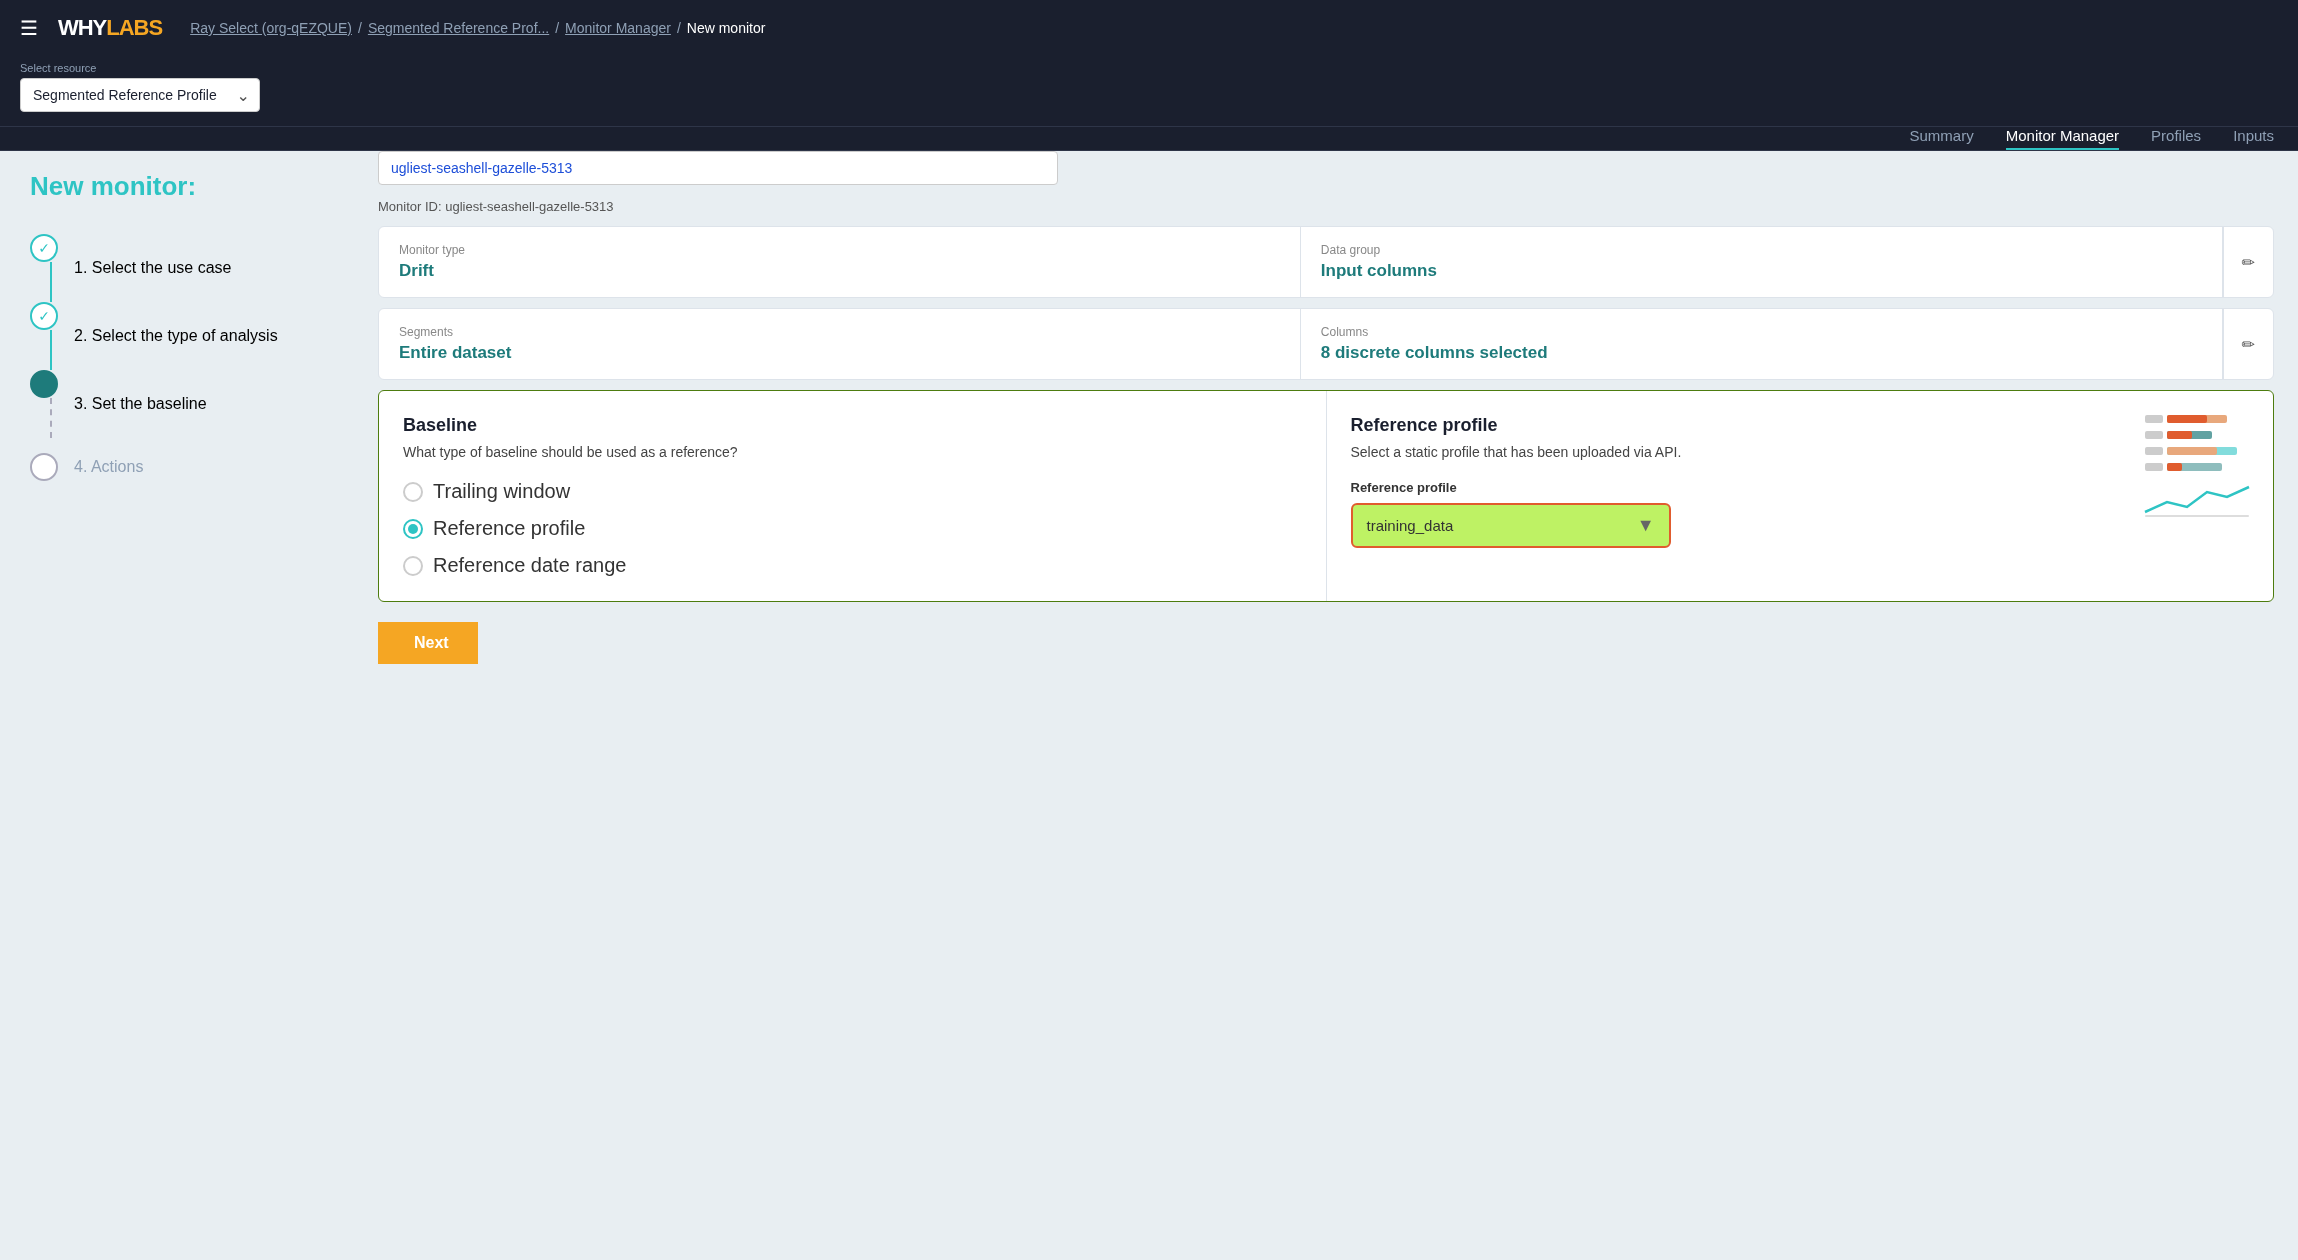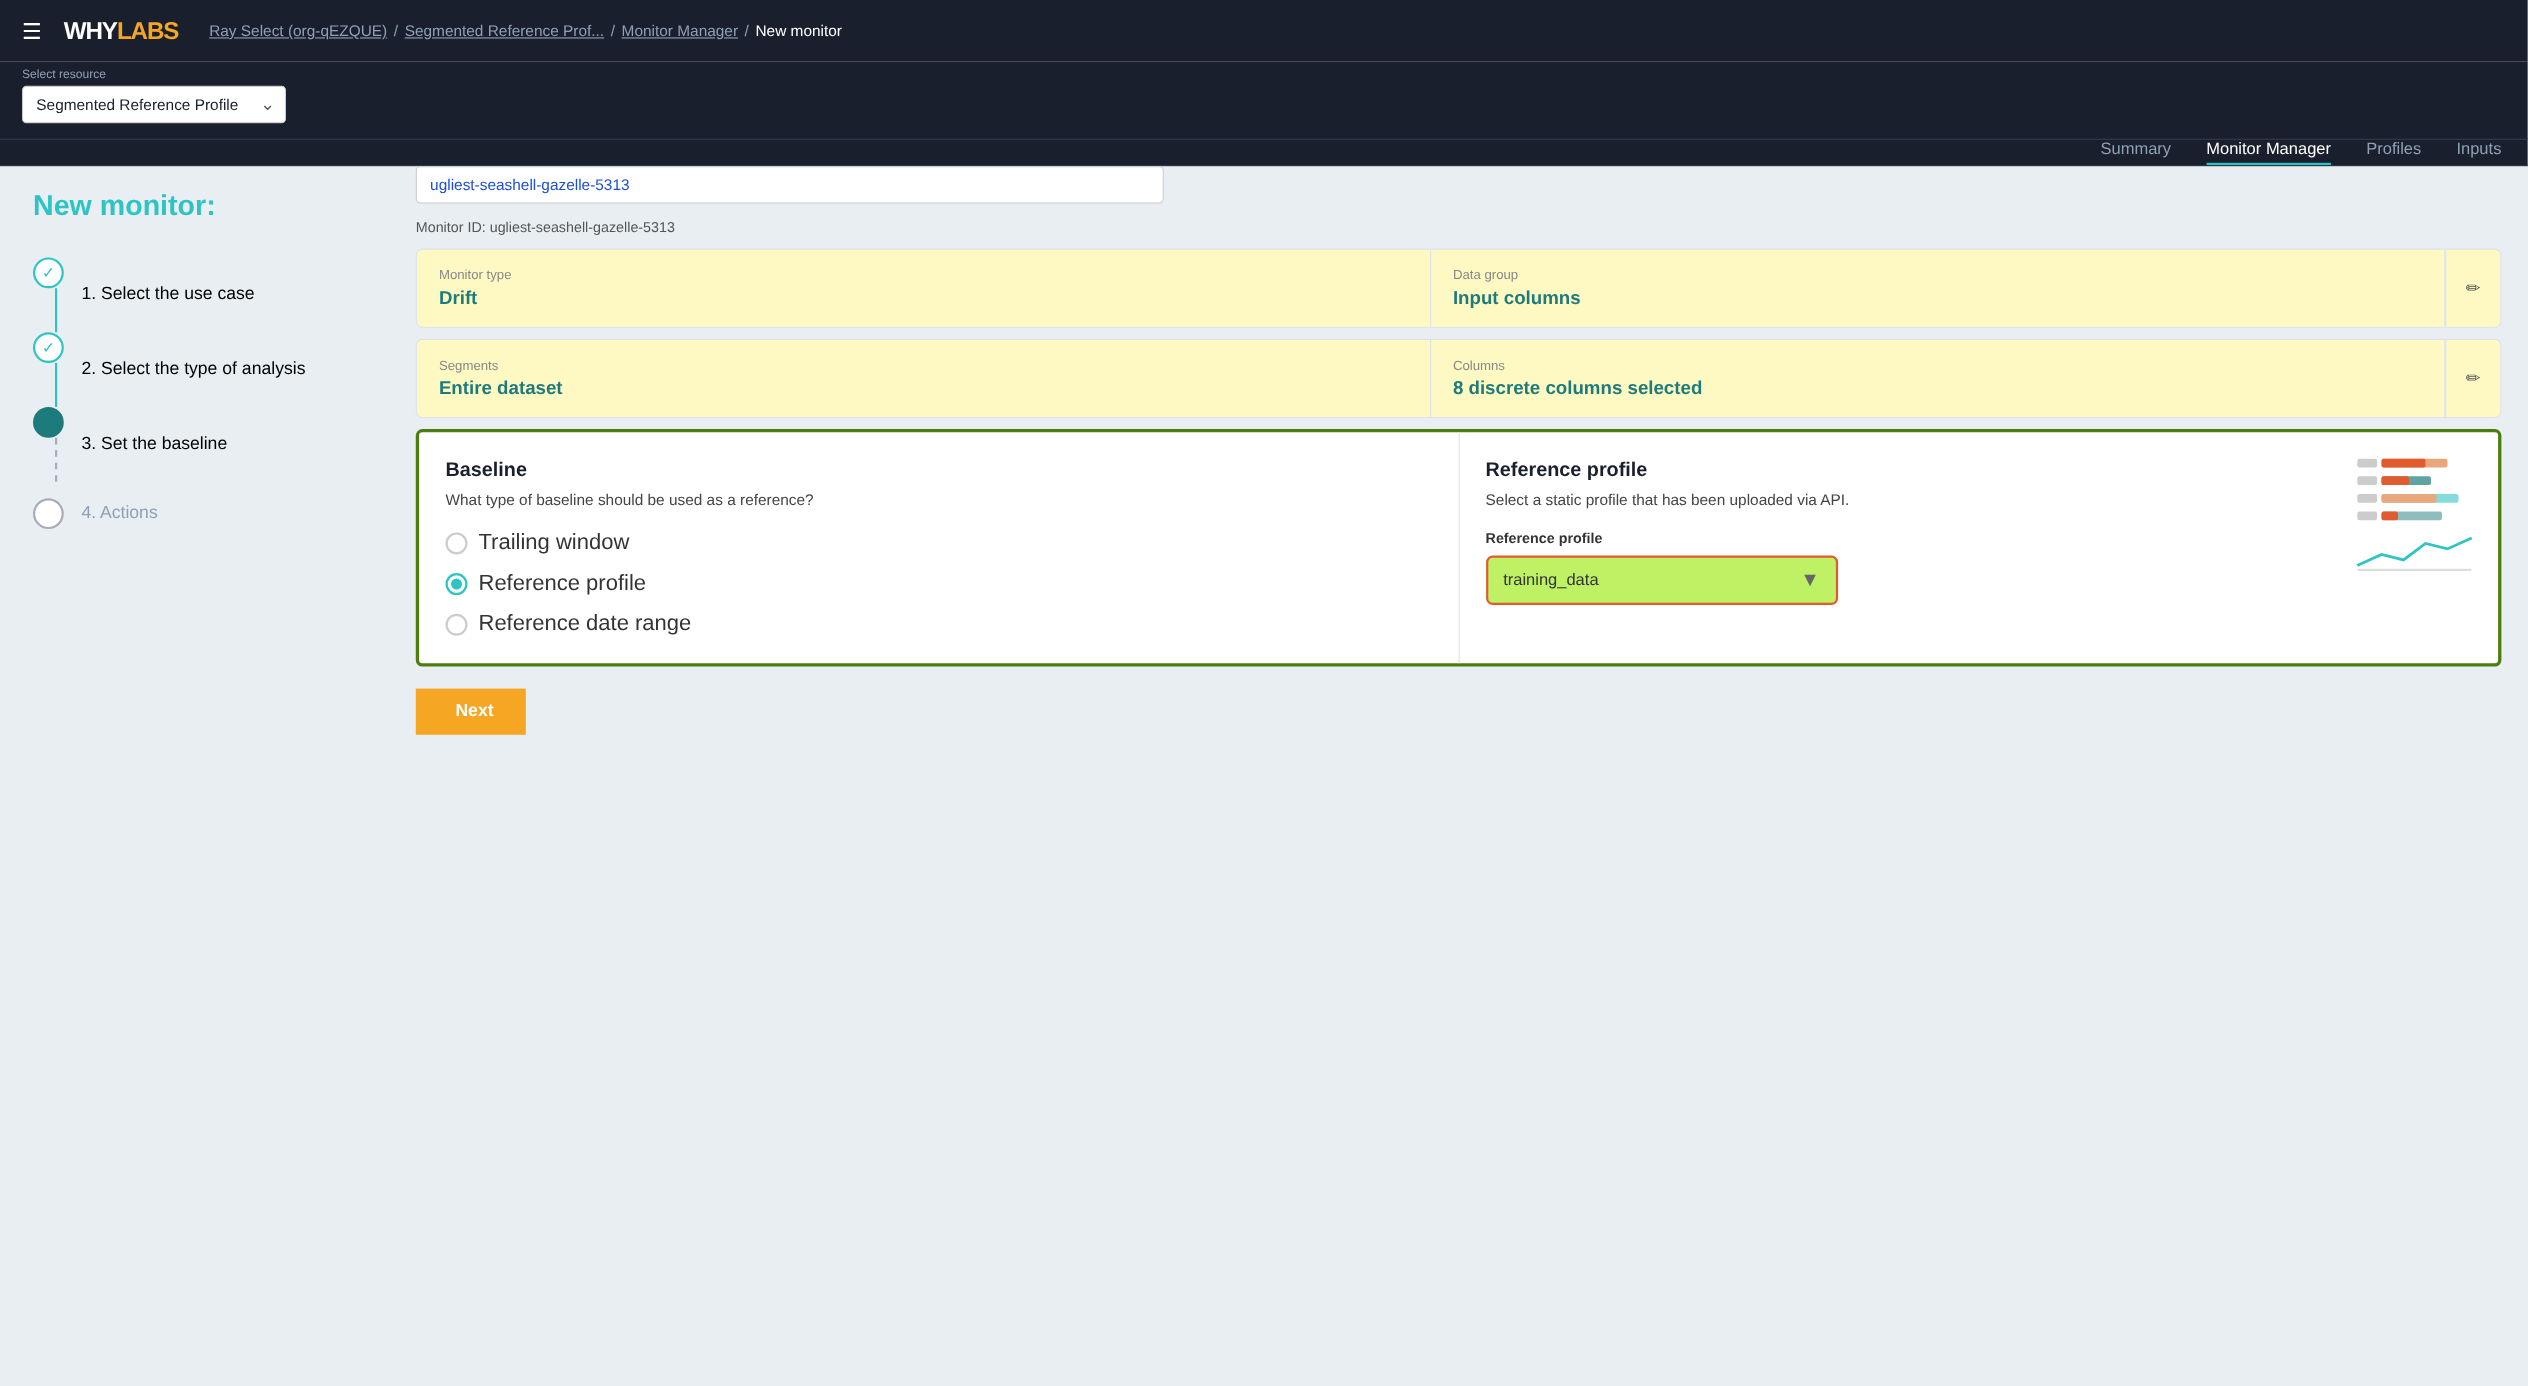--- a/index.html
+++ b/index.html
@@ -189,21 +189,21 @@
       padding: 8px 12px;
       font-size: 14px;
       color: #1d4ed8;
       margin-bottom: 6px;
       background: #fff;
     }
 
     .card-row {
       display: flex;
       gap: 0;
-      background: #fef9c3;
+      background: #ffffff;
       border: 1px solid #dde3ea;
       border-radius: 6px;
       margin-bottom: 10px;
       align-items: stretch;
     }
     .card-cell {
       flex: 1;
       padding: 16px 20px;
       border-right: 1px solid #dde3ea;
     }
@@ -228,21 +228,21 @@
       color: #555;
       font-size: 16px;
       background: none;
       border: none;
       border-left: 1px solid #dde3ea;
     }
 
     
     .baseline-card {
       background: #fff;
-      border: 3px solid #4d7c0f;
+      border: 1px solid #4d7c0f;
       border-radius: 6px;
       display: flex;
       margin-bottom: 10px;
     }
     .baseline-left {
       flex: 1;
       padding: 24px 24px;
       border-right: 1px solid #dde3ea;
     }
     .baseline-right {

